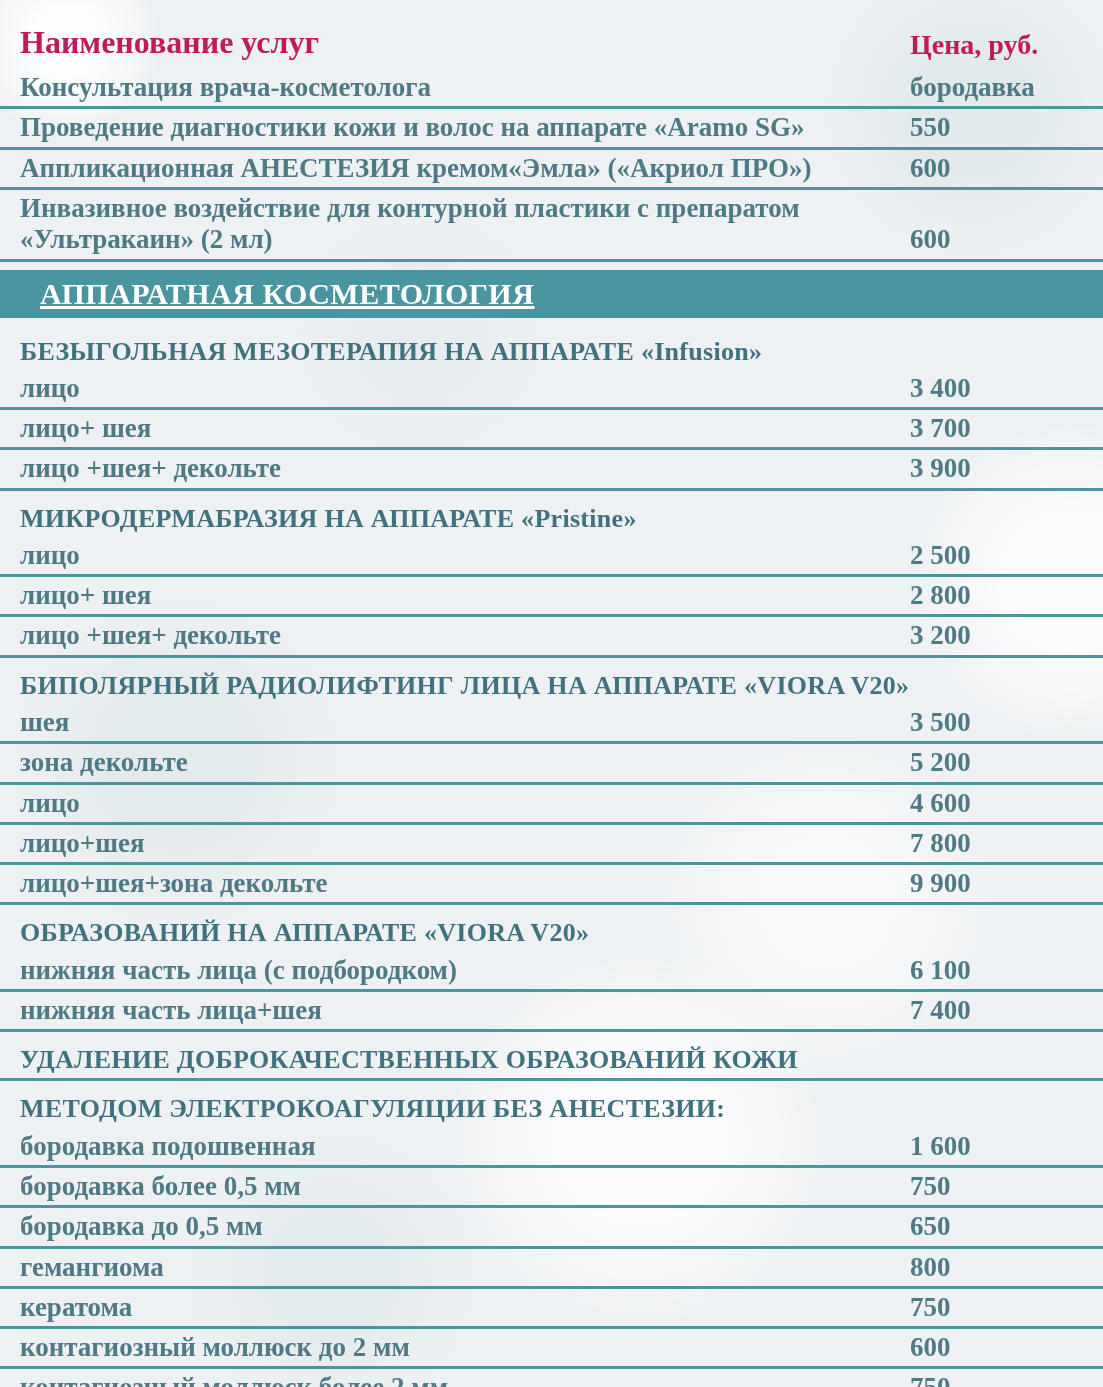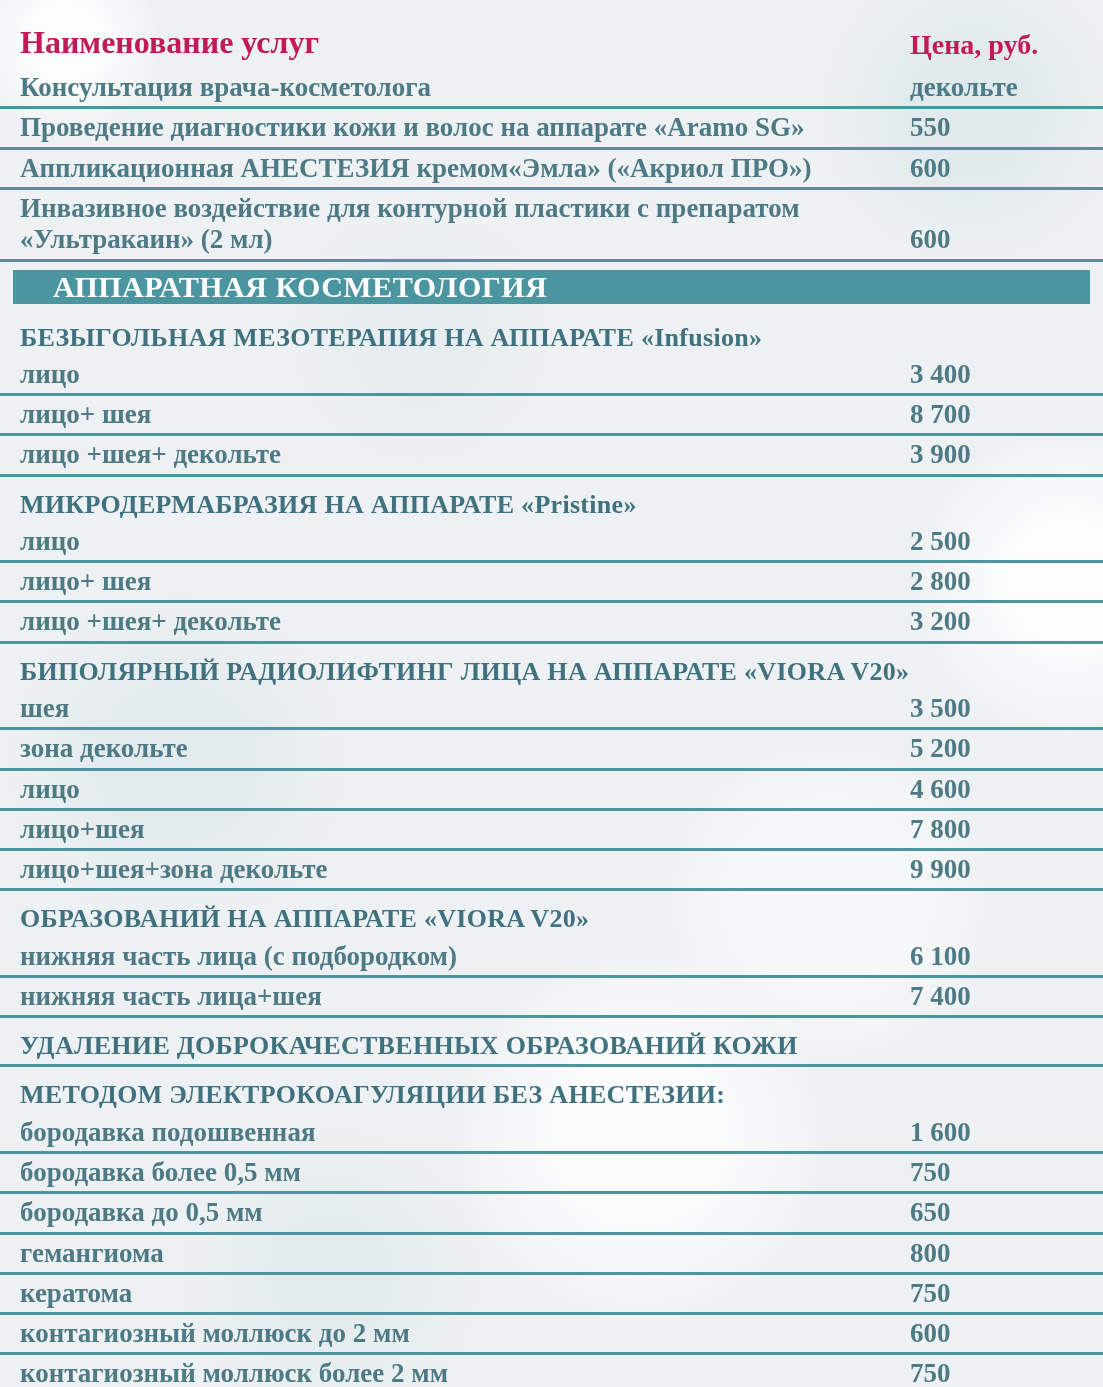--- a/index.html
+++ b/index.html
@@ -26,39 +26,39 @@
   .cols-header .name{flex:1;padding-left:20px;font-size:32px;color:#c11a58;}
   .cols-header .price{width:193px;flex-shrink:0;font-size:28px;color:#c11a58;}
   .row{display:flex;align-items:flex-end;border-bottom:3px solid #4f939f;}
   .row.no-line{border-bottom:none;}
   .service-row{padding:3px 0 3px;}
   .row .name{flex:1;padding-left:20px;font-size:27px;line-height:1.16;}
   .row .price{width:193px;flex-shrink:0;font-size:27px;line-height:1.16;}
   .section-row{padding:13px 0 3px;}
   .section-row .name{font-size:26px;color:#40717f;letter-spacing:0.3px;}
   .banner{
-    height:34px;margin:8px 13px 6px;
+    height:48px;margin:8px 0 6px;
     background:#4a95a0;color:#ffffff;
     display:flex;align-items:center;
     padding-left:40px;box-sizing:border-box;
-    font-size:30px;letter-spacing:0.5px;
+    font-size:30px;letter-spacing:0.5px;text-decoration:underline;
   }
 </style>
 </head>
 <body>
 
 <div class="page">
   <div class="cols-header">
     <span class="name">Наименование услуг</span>
     <span class="price">Цена, руб.</span>
   </div>
   <div id="rows-container">
       <div class="row service-row">
         <span class="name">Консультация врача-косметолога</span>
-        <span class="price">декольте</span>
+        <span class="price">бородавка</span>
       </div>
       <div class="row service-row">
         <span class="name">Проведение диагностики кожи и волос на аппарате «Aramo SG»</span>
         <span class="price">550</span>
       </div>
       <div class="row service-row">
         <span class="name">Аппликационная АНЕСТЕЗИЯ кремом«Эмла» («Акриол ПРО»)</span>
         <span class="price">600</span>
       </div>
       <div class="row service-row">
@@ -70,21 +70,21 @@
       </div>
       <div class="row section-row no-line">
         <span class="name">БЕЗЫГОЛЬНАЯ МЕЗОТЕРАПИЯ НА АППАРАТЕ «Infusion»</span>
       </div>
       <div class="row service-row">
         <span class="name">лицо</span>
         <span class="price">3 400</span>
       </div>
       <div class="row service-row">
         <span class="name">лицо+ шея</span>
-        <span class="price">8 700</span>
+        <span class="price">3 700</span>
       </div>
       <div class="row service-row">
         <span class="name">лицо +шея+ декольте</span>
         <span class="price">3 900</span>
       </div>
       <div class="row section-row no-line">
         <span class="name">МИКРОДЕРМАБРАЗИЯ НА АППАРАТЕ «Pristine»</span>
       </div>
       <div class="row service-row">
         <span class="name">лицо</span>

